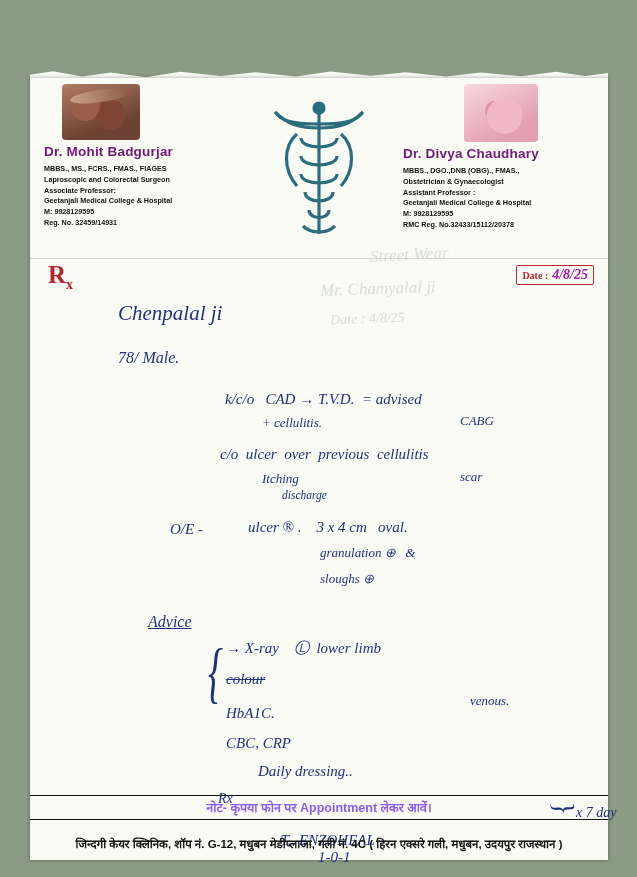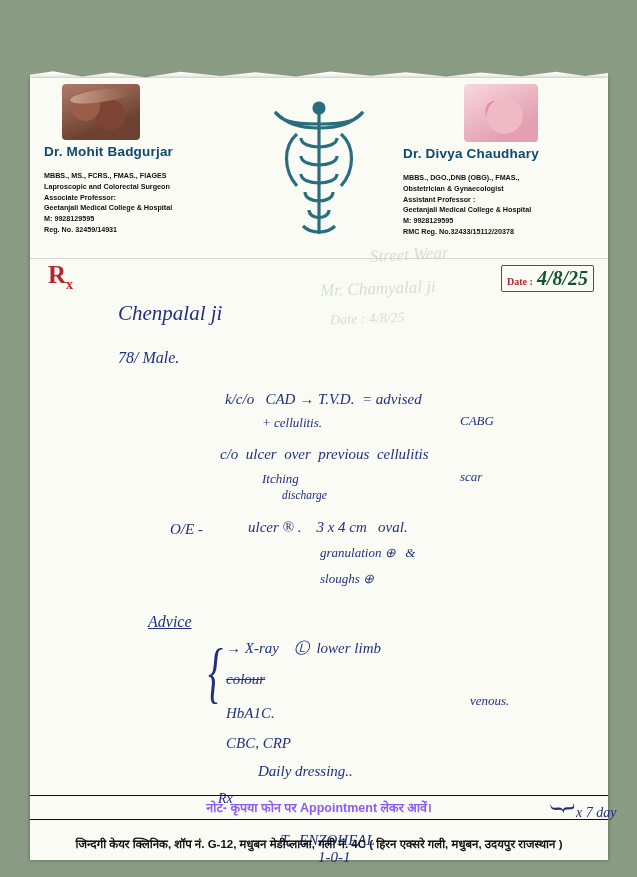--- a/index.html
+++ b/index.html
@@ -46,22 +46,22 @@
   }
   .photo-r{
     width:74px;height:58px;margin:0 auto 4px auto;border-radius:4px;
     background:
       radial-gradient(circle at 55% 55%, #f0b9c5 0 34%, transparent 35%),
       radial-gradient(circle at 42% 46%, #e291a4 0 18%, transparent 19%),
       linear-gradient(150deg,#f7d8de,#e4a0b2 75%);
     position:relative;overflow:hidden;
   }
   .docname{
-    color:#0c4a6e;font-weight:bold;font-size:13.5px;letter-spacing:.2px;
-    margin:2px 0 12px 0;
+    color:#701a75;font-weight:bold;font-size:13.5px;letter-spacing:.2px;
+    margin:2px 0 5px 0;
   }
   .degree{font-size:7.2px;font-weight:bold;color:#111;line-height:1.5;}
   .degree .ln{display:block;}
   .caduceus{
     position:absolute;left:50%;top:16px;transform:translateX(-50%);
     width:120px;height:150px;
   }
   
   .rx-row{position:relative;height:34px;}
   .rx-mark{
@@ -70,21 +70,21 @@
   }
   .rx-mark sub{font-size:14px;}
   .date-box{
     position:absolute;right:14px;top:6px;
     border:1px solid #b6262b;color:#b6262b;
     font-size:10px;font-weight:bold;padding:1px 5px;border-radius:2px;
     font-family:"Liberation Serif",serif;
   }
   .date-val{
     font-family:"Liberation Serif",serif;
-    font-size:20px;color:#14532d;font-style:italic;margin-left:4px;
+    font-size:14px;color:#a21caf;font-style:italic;margin-left:4px;
   }
   
   .hand{
     position:relative;height:500px;
     font-family:"Liberation Serif",serif;
     color:#20307e;
     font-style:italic;
     font-size:15px;
   }
   .hw{position:absolute;white-space:pre;}

